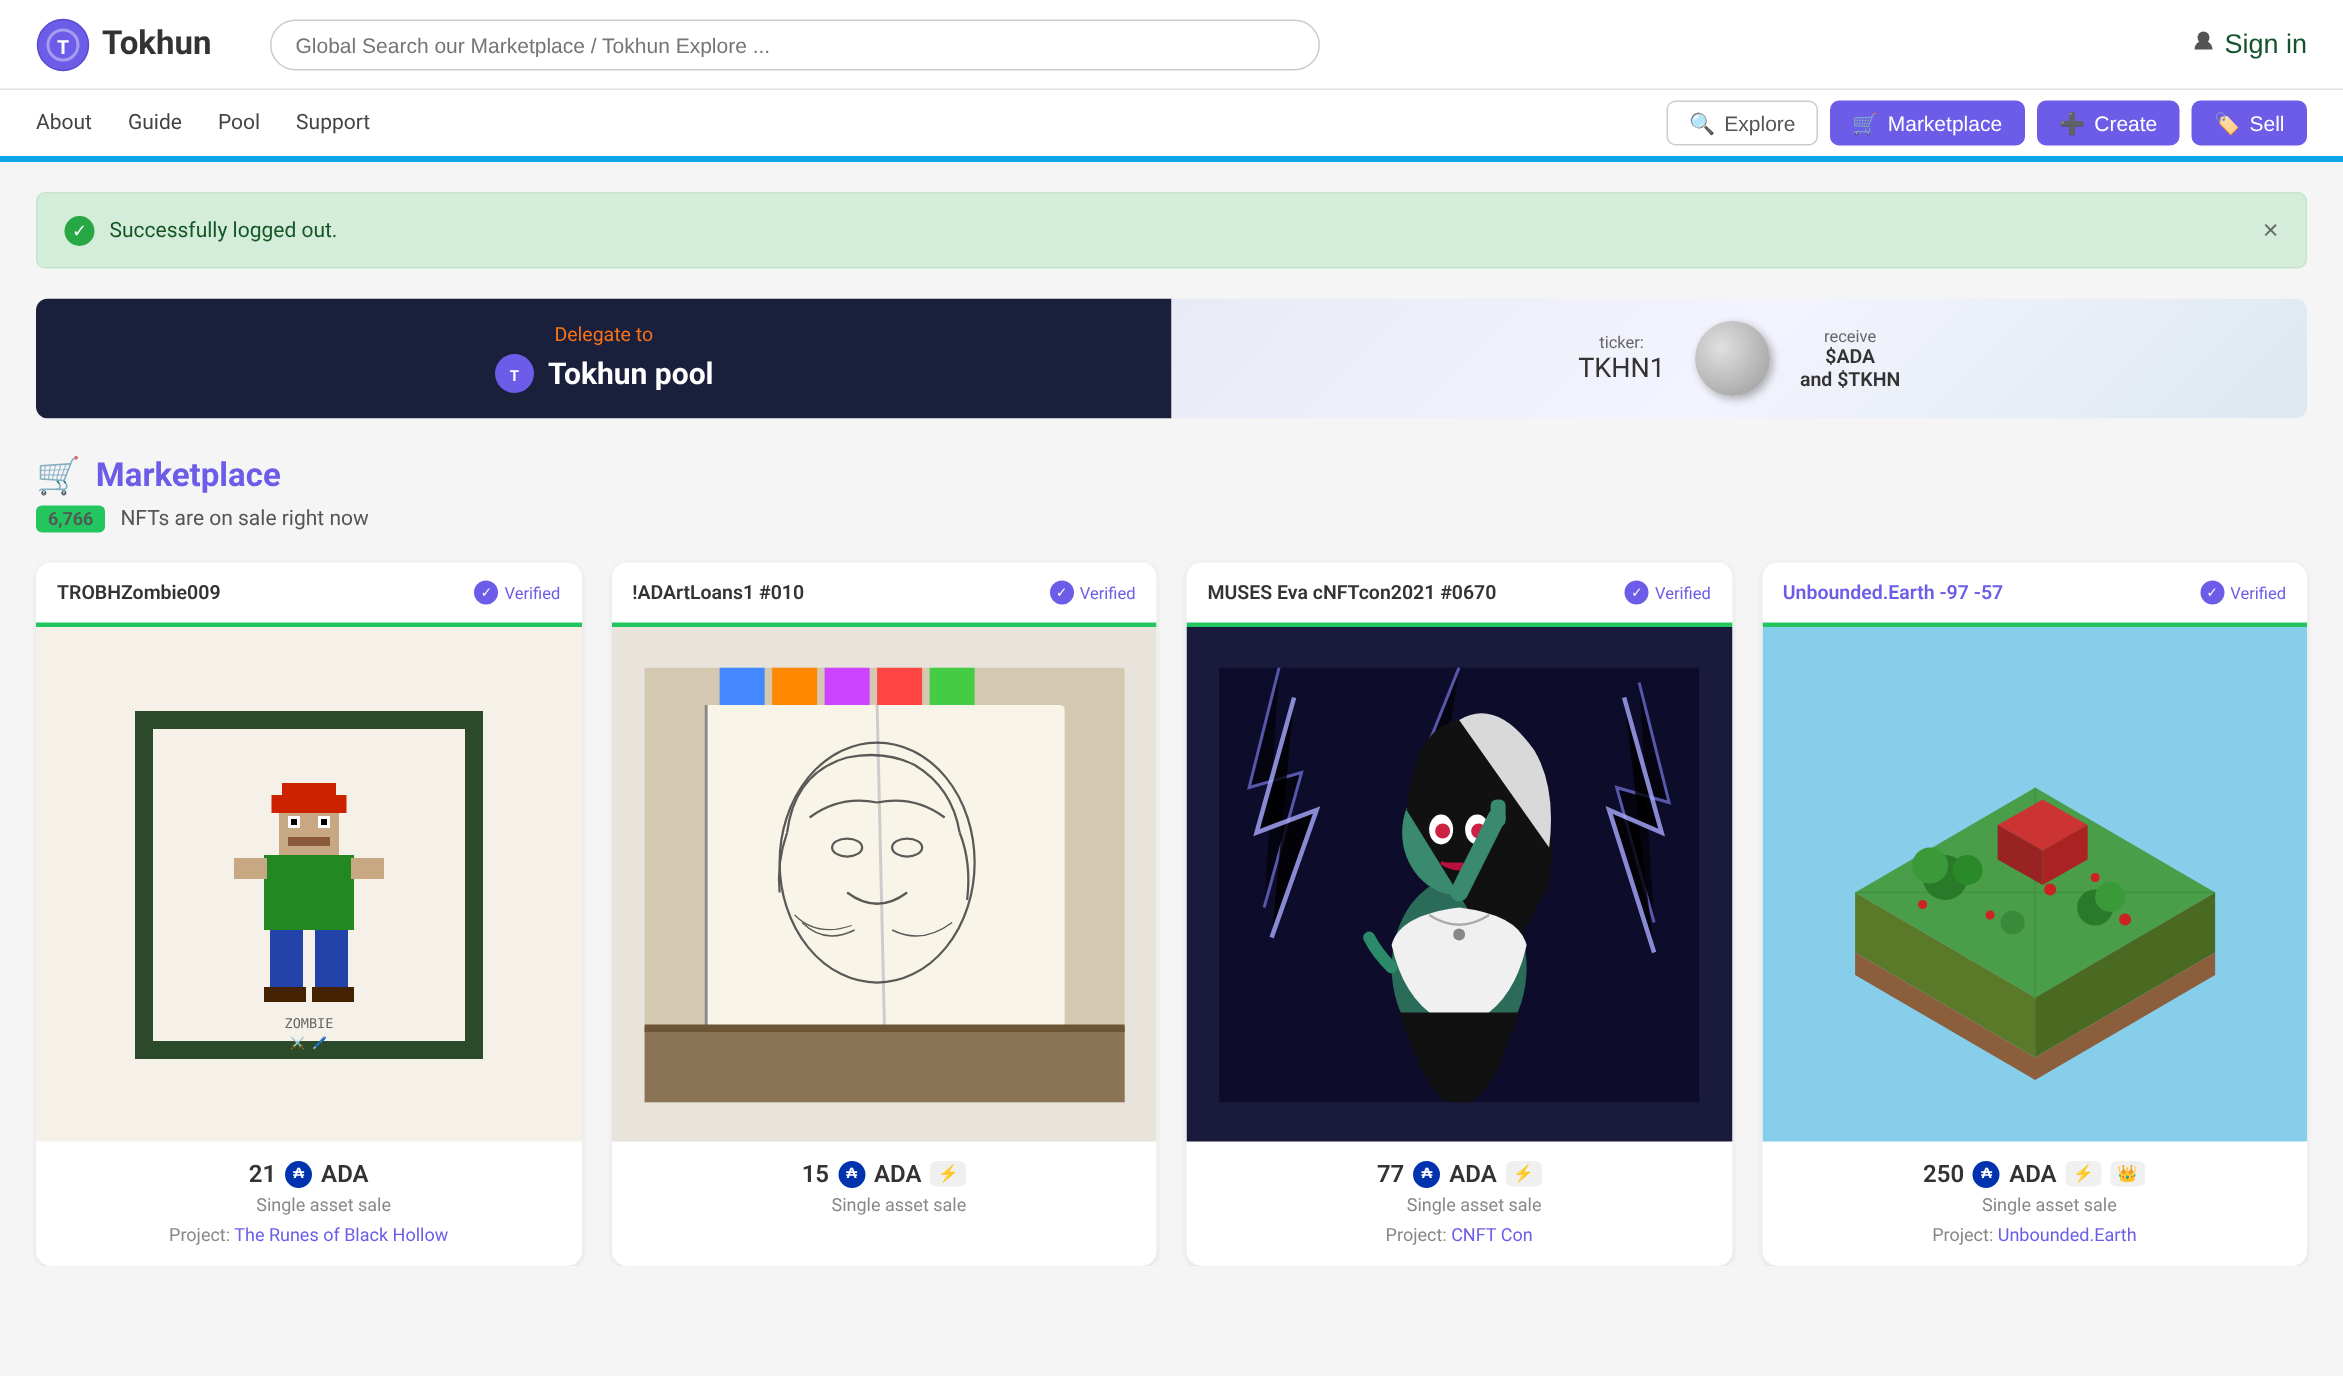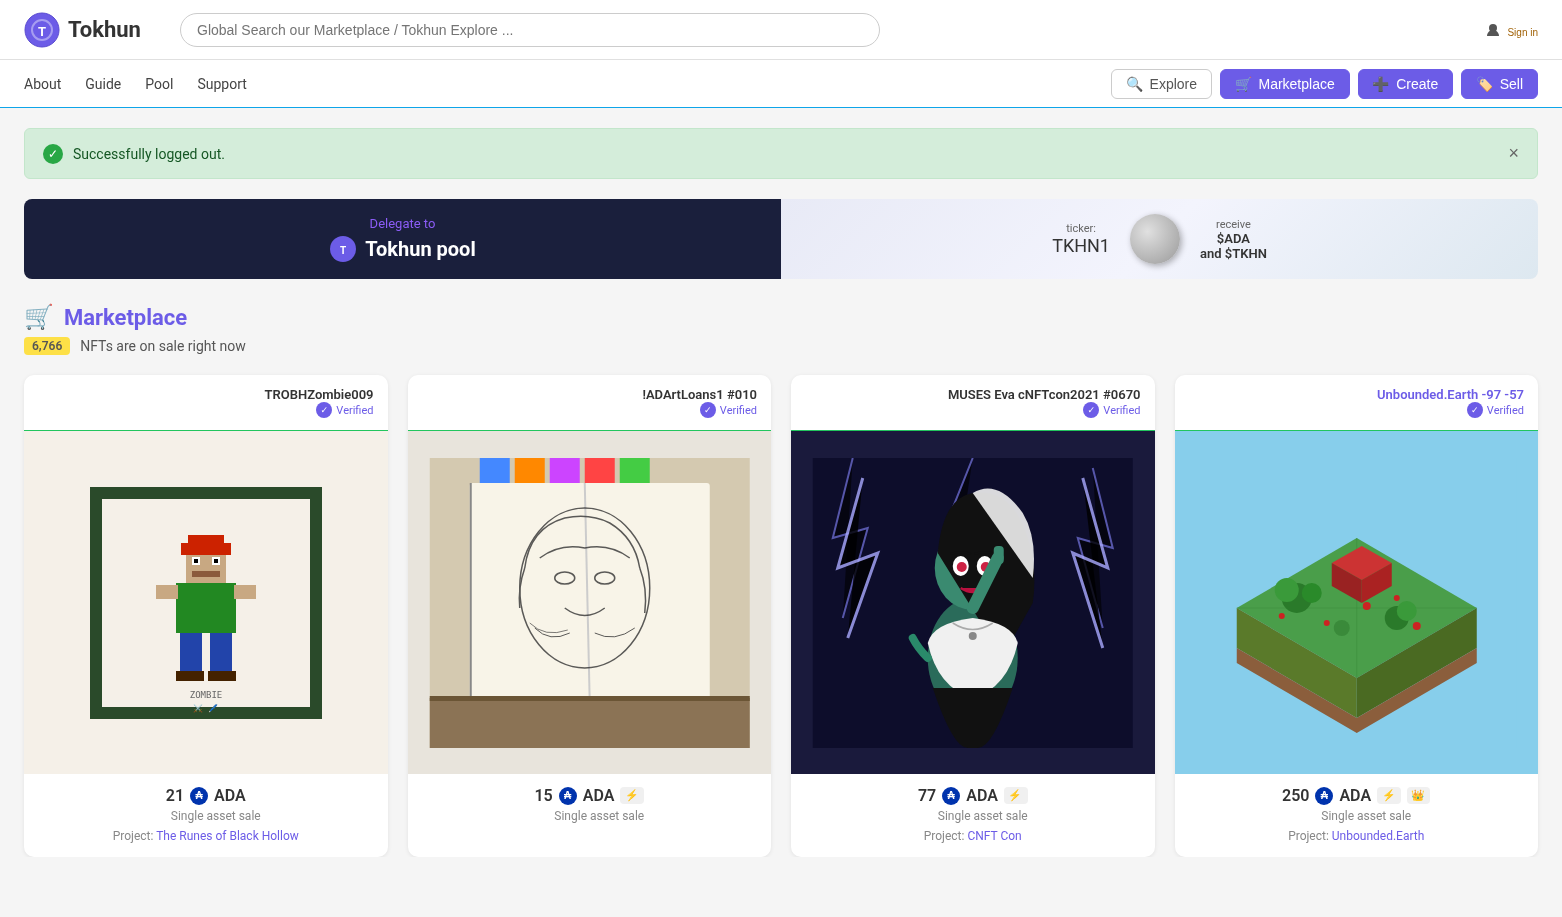--- a/index.html
+++ b/index.html
@@ -41,33 +41,33 @@
       background: #fff;
     }
     .header-right {
       margin-left: auto;
       display: flex;
       align-items: center;
       gap: 8px;
     }
     .sign-in-btn {
       display: flex;
-      align-items: flex-end;
+      align-items: flex-start;
       gap: 6px;
-      color: #a16207;
-      font-size: 10px;
+      color: #14532d;
+      font-size: 18px;
       background: none;
       border: none;
       cursor: pointer;
     }
 
     
     .nav {
       background: #fff;
-      border-bottom: 1px solid #0ea5e9;
+      border-bottom: 4px solid #0ea5e9;
       padding: 0 24px;
       display: flex;
       align-items: center;
       height: 48px;
       gap: 24px;
     }
     .nav-link {
       font-size: 14px;
       color: #444;
       text-decoration: none;
@@ -207,21 +207,21 @@
       font-weight: 700;
       color: #6c5ce7;
     }
     .marketplace-subtitle {
       display: flex;
       align-items: center;
       gap: 10px;
       margin-bottom: 20px;
     }
     .count-badge {
-      background: #fde047;
+      background: #22c55e;
       color: #555;
       font-size: 12px;
       padding: 2px 8px;
       border-radius: 4px;
       font-weight: 600;
     }
     .subtitle-text {
       font-size: 14px;
       color: #555;
     }
@@ -236,22 +236,21 @@
       background: #fff;
       border-radius: 10px;
       overflow: hidden;
       box-shadow: 0 1px 4px rgba(0,0,0,0.08);
     }
     .nft-card-header {
       display: flex;
       align-items: flex-end;
       justify-content: space-between;
       padding: 12px 14px;
-      border-bottom: 1px solid #22c55e;
-      flex-direction: column;
+      border-bottom: 3px solid #22c55e;
     }
     .nft-name {
       font-size: 13px;
       font-weight: 600;
       color: #333;
     }
     .verified-badge {
       display: flex;
       align-items: center;
       gap: 4px;
@@ -394,21 +393,21 @@
   <div class="success-banner-left">
     <div class="success-check">✓</div>
     <span>Successfully logged out.</span>
   </div>
   <button class="close-btn">×</button>
 </div>
 
 <div class="ad-banner">
   <div class="ad-left">
     <div style="display:flex;flex-direction:column;align-items:center;">
-      <span style="color:#8b5cf6;font-size:13px;margin-bottom:4px;">Delegate to</span>
+      <span style="color:#f97316;font-size:13px;margin-bottom:4px;">Delegate to</span>
       <div class="ad-logo-text">
         <svg width="28" height="28" viewBox="0 0 28 28">
           <circle cx="14" cy="14" r="13" fill="#6c5ce7"></circle>
           <text x="14" y="19" text-anchor="middle" fill="white" font-size="10" font-weight="bold">T</text>
         </svg>
         <span>Tokhun pool</span>
       </div>
     </div>
   </div>
   <div class="ad-right">

